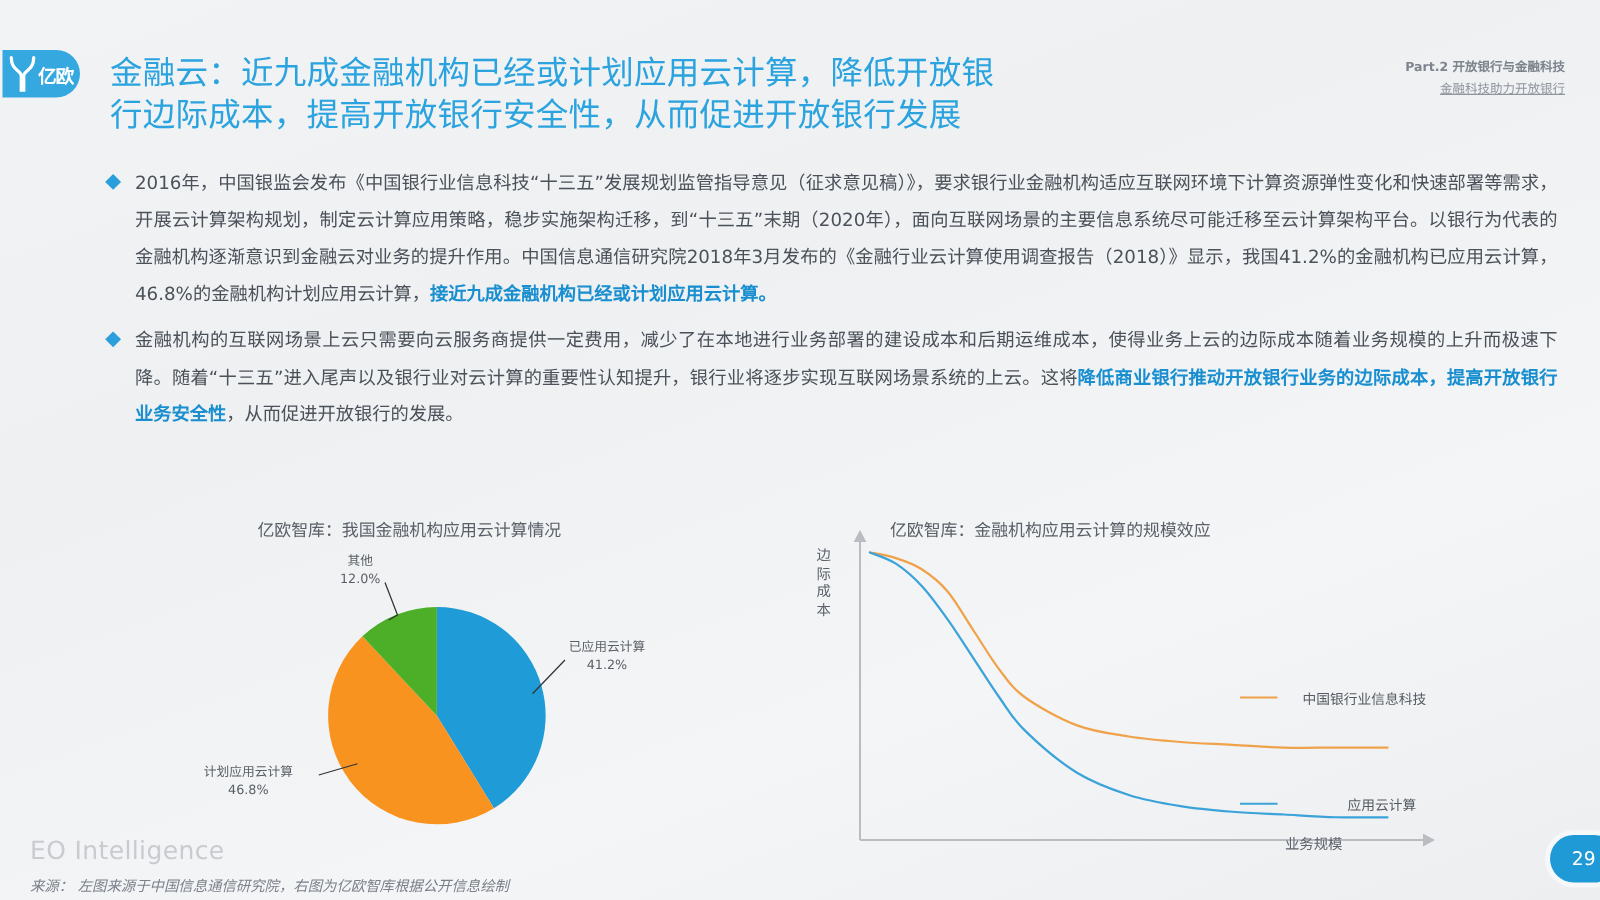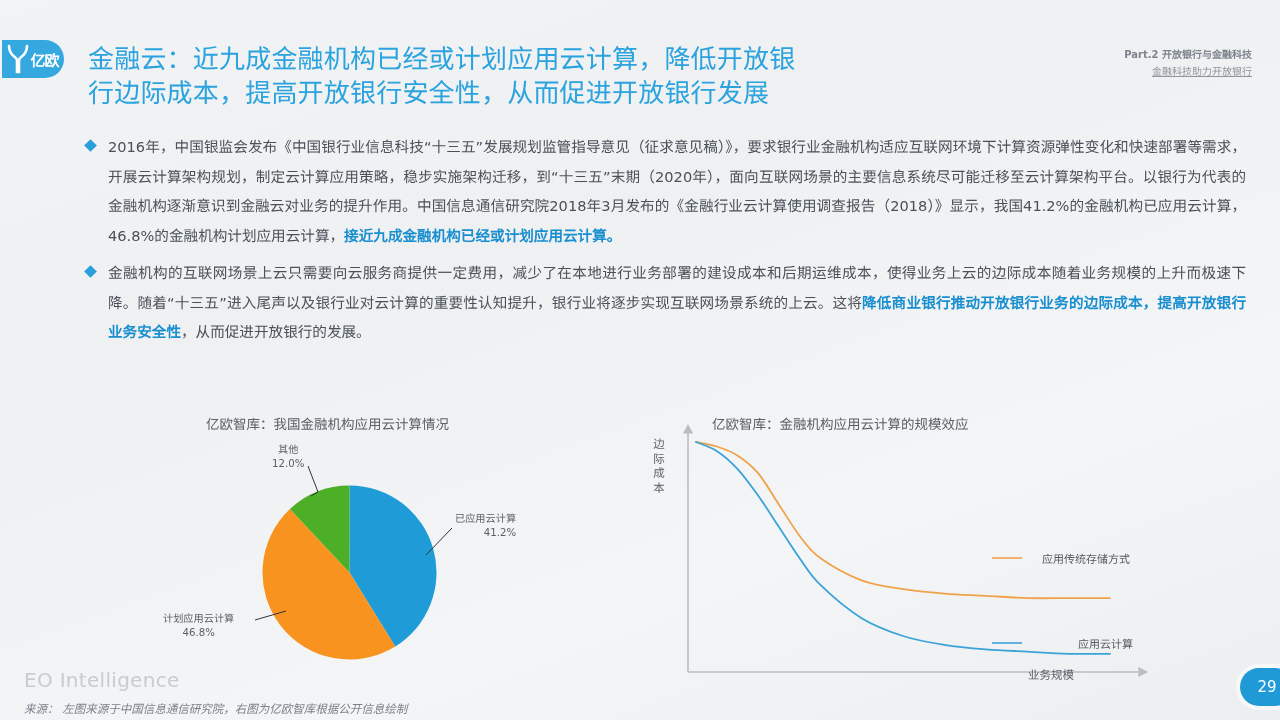--- a/index.html
+++ b/index.html
@@ -180,21 +180,21 @@
     <polyline points="452,128 426,155" fill="none" stroke="#333" stroke-width="1"></polyline>
     <polyline points="255,220 286,211" fill="none" stroke="#333" stroke-width="1"></polyline>
   </svg>
 
   <div class="pie-label" id="lbl-other">
     <div>其他</div>
     <div>12.0%</div>
   </div>
   <div class="pie-label" id="lbl-used">
     <div>已应用云计算</div>
-    <div style="text-align:right">41.2%</div>
+    <div style="text-align:center">41.2%</div>
   </div>
   <div class="pie-label" id="lbl-plan">
     <div>计划应用云计算</div>
     <div>46.8%</div>
   </div>
 
   <div class="chart-title" id="line-title">亿欧智库：金融机构应用云计算的规模效应</div>
 
   <div class="line-holder">
     <svg id="line-svg" width="520" height="260" viewBox="0 0 520 260">
@@ -208,20 +208,20 @@
       <path id="path-trad" fill="none" stroke-width="1.8" stroke-linecap="round" stroke-linejoin="round" d="M56.0,22.0 C59.5,22.7 69.8,24.2 76.7,26.5 C83.6,28.7 90.5,30.9 97.4,35.4 C104.3,39.8 111.2,45.0 118.1,53.2 C125.0,61.4 131.9,74.0 138.8,84.4 C145.7,94.8 152.6,106.7 159.5,115.7 C166.4,124.6 169.8,130.5 180.2,138.0 C190.5,145.4 207.8,155.1 221.6,160.3 C235.4,165.5 249.2,167.0 263.0,169.2 C276.8,171.4 290.6,172.5 304.4,173.6 C318.2,174.8 332.0,175.1 345.8,175.9 C359.6,176.6 373.4,177.7 387.2,178.1 C401.0,178.5 414.8,178.1 428.6,178.1 C442.4,178.1 463.1,178.1 470.0,178.1" stroke="#f0a24a"></path>
       <path id="path-cloud" fill="none" stroke-width="1.8" stroke-linecap="round" stroke-linejoin="round" d="M56.0,22.0 C59.5,23.5 69.8,26.5 76.7,30.9 C83.6,35.4 90.5,41.3 97.4,48.8 C104.3,56.2 111.2,65.9 118.1,75.5 C125.0,85.2 131.9,96.3 138.8,106.7 C145.7,117.1 152.6,128.3 159.5,138.0 C166.4,147.6 169.8,154.7 180.2,164.7 C190.5,174.8 207.8,189.6 221.6,198.2 C235.4,206.7 249.2,211.5 263.0,216.0 C276.8,220.5 290.6,222.7 304.4,224.9 C318.2,227.2 332.0,228.3 345.8,229.4 C359.6,230.5 373.4,230.9 387.2,231.6 C401.0,232.4 414.8,233.5 428.6,233.8 C442.4,234.2 463.1,233.8 470.0,233.8" stroke="#3ba3d9"></path>
       <line id="key-trad" x1="352" y1="138" x2="382" y2="138" stroke-width="1.6" stroke="#f0a24a"></line>
       <line id="key-cloud" x1="352" y1="223" x2="382" y2="223" stroke-width="1.6" stroke="#3ba3d9"></line>
     </svg>
   </div>
 
   <div class="axis-title" id="ylab">边际成本</div>
   <div class="axis-title" id="xlab">业务规模</div>
 
-  <div class="series-label" id="slab-trad">应用传统存储方式</div>
+  <div class="series-label" id="slab-trad">中国银行业信息科技</div>
   <div class="series-label" id="slab-cloud">应用云计算</div>
 
 </div>
 
 <div class="eo-mark">EO Intelligence</div>
 <div class="source-line">来源：  左图来源于中国信息通信研究院，右图为亿欧智库根据公开信息绘制</div>
 <div class="page-badge">29</div>
 
 </body></html>

